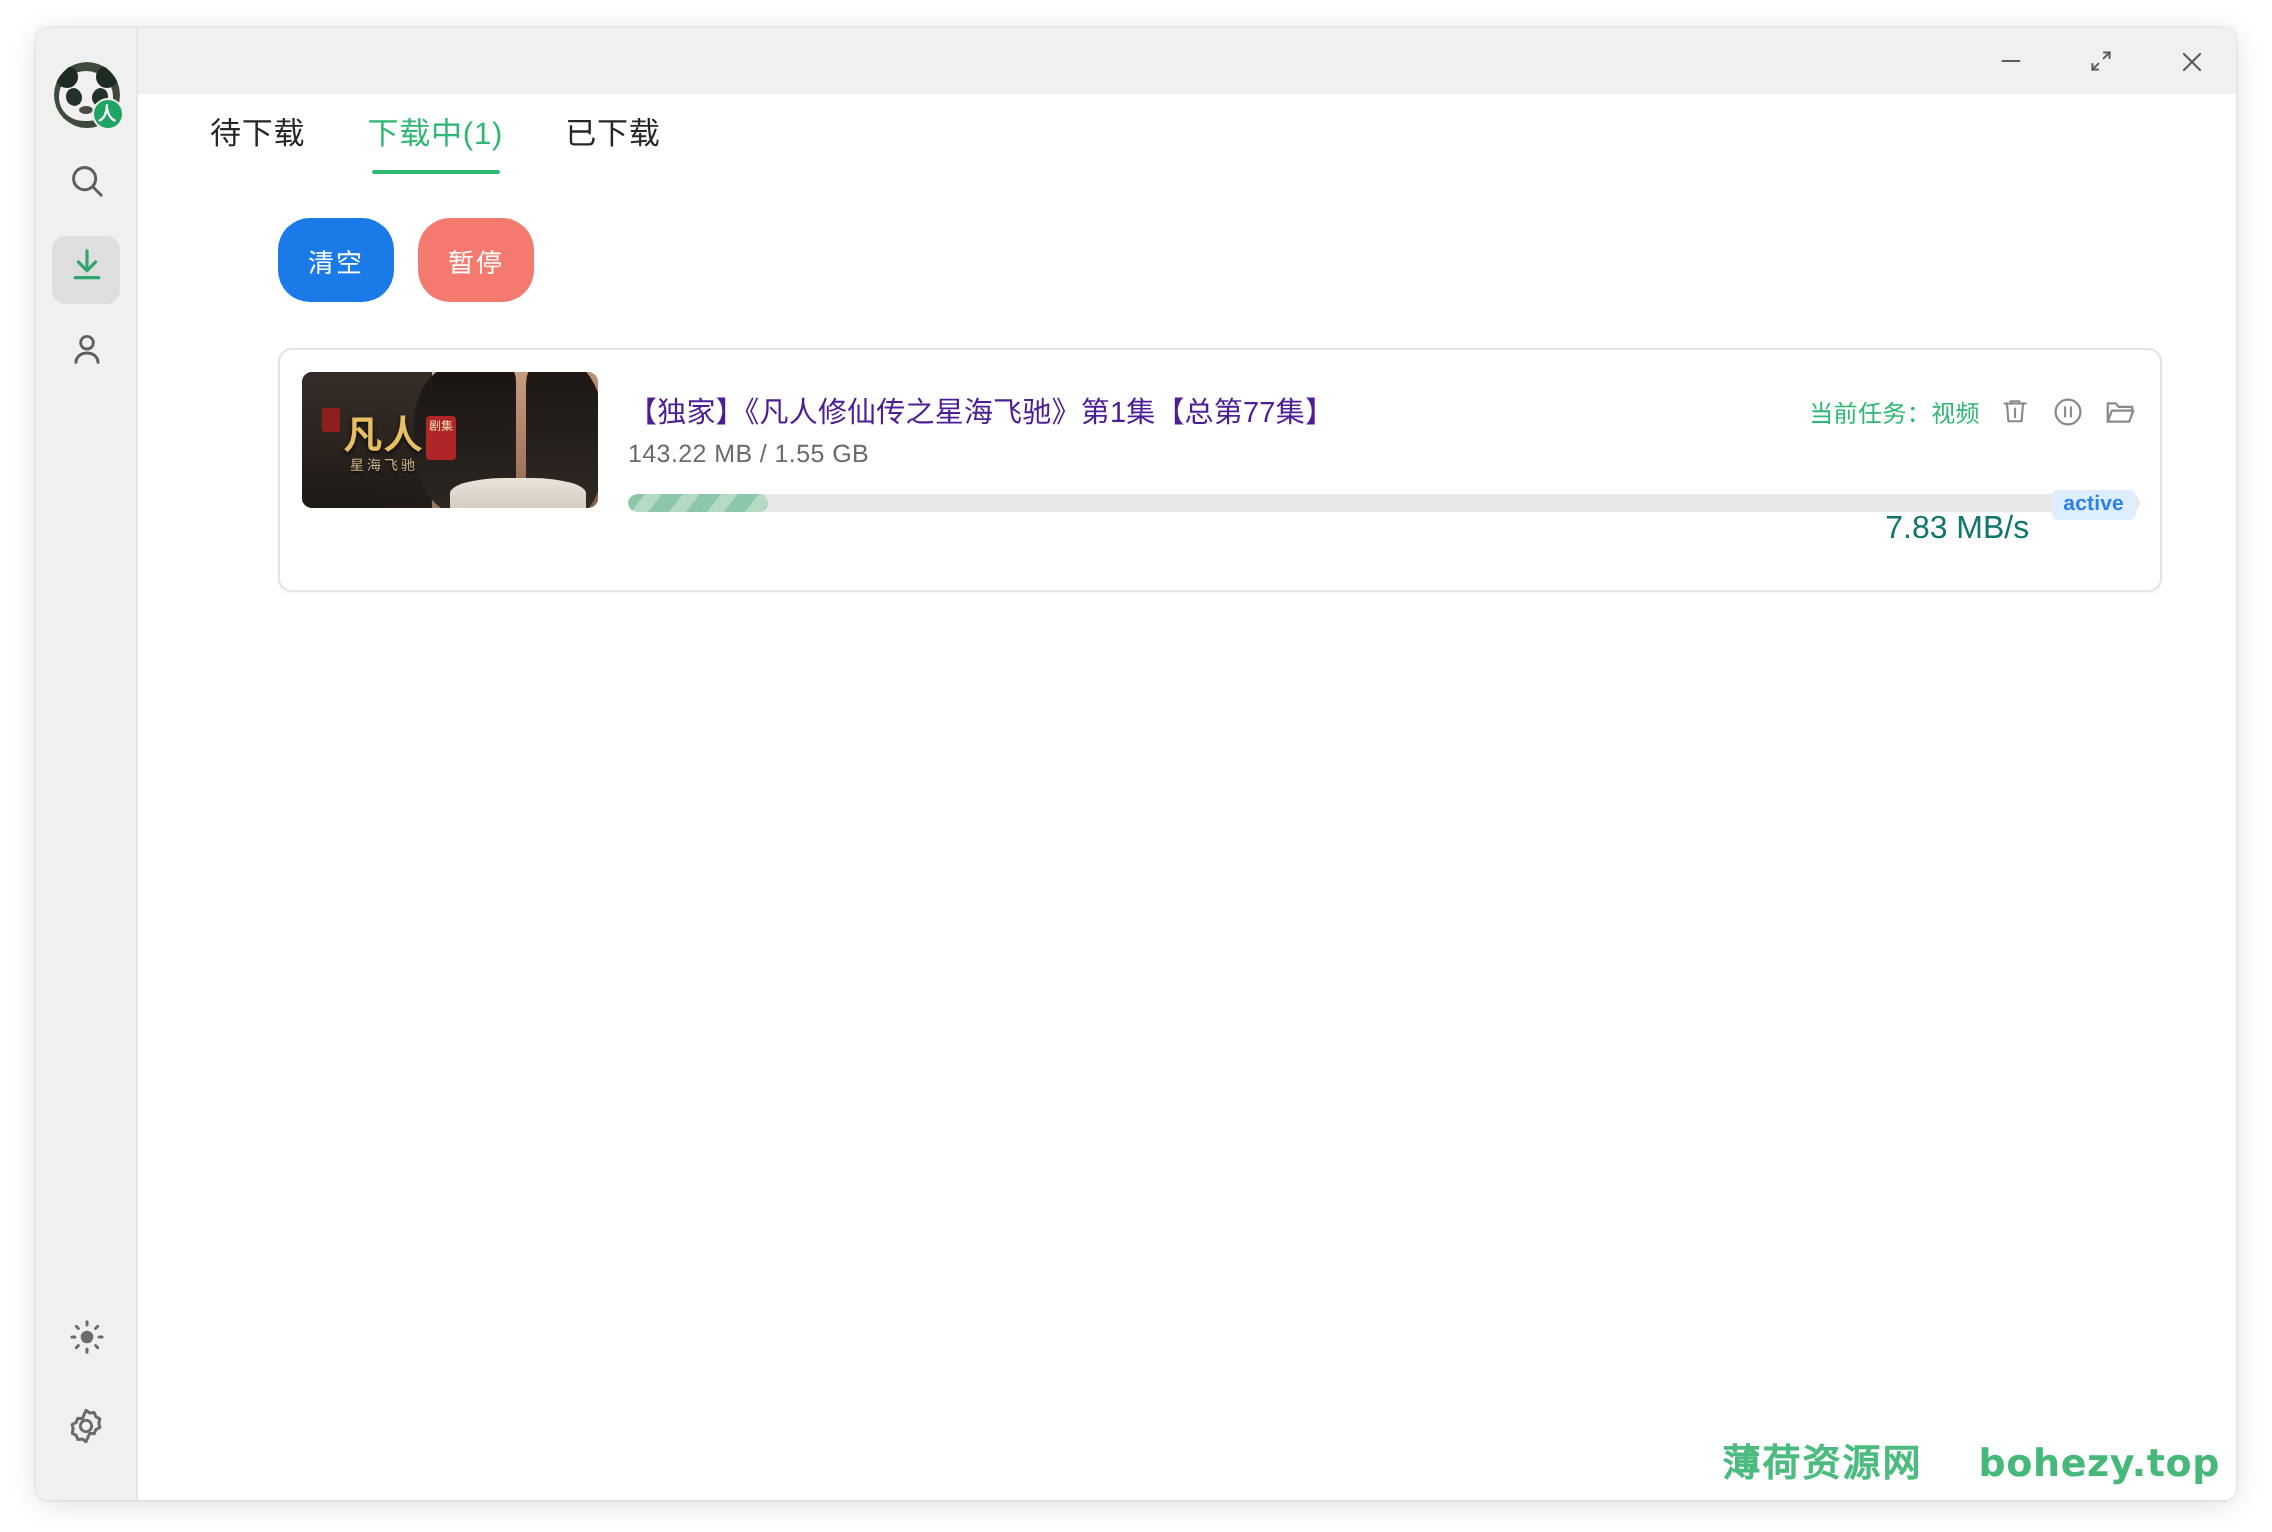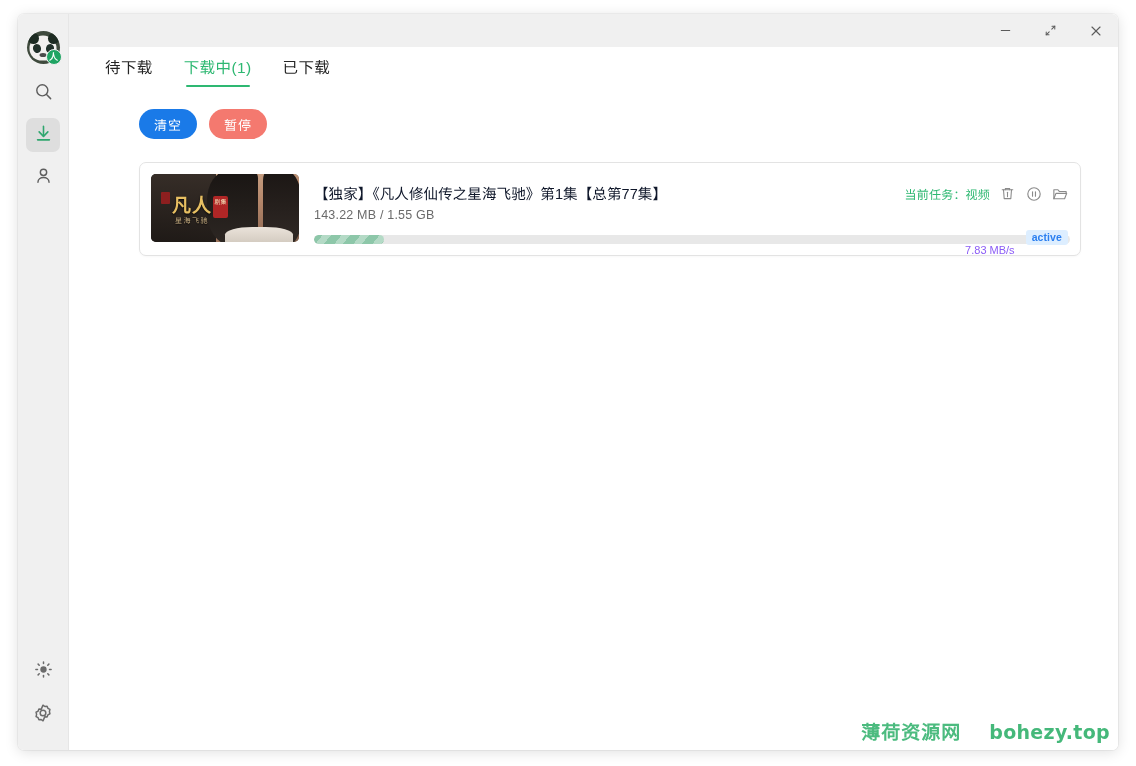--- a/index.html
+++ b/index.html
@@ -190,42 +190,42 @@
 
   
   #action-row {
     display: flex;
     gap: 12px;
     padding: 22px 0 0 70px;
   }
   .pill-btn {
     border: none;
     border-radius: 16px;
-    height: 30px;
+    height: 42px;
     min-width: 54px;
     padding: 0 15px;
     color: #ffffff;
     font-size: 13px;
     font-family: inherit;
     cursor: pointer;
     letter-spacing: 1px;
     font-weight: 500;
   }
   #clear-btn { background: #1a7ae8; }
   #pause-btn { background: #f4796f; }
 
   
   #download-list {
     padding: 23px 37px 0 70px;
   }
   .dl-card {
     border: 1px solid #e3e3e3;
     border-radius: 7px;
     background: #ffffff;
-    height: 94px;
+    height: 122px;
     box-sizing: border-box;
     padding: 11px 10px 11px 11px;
     display: flex;
     align-items: flex-start;
     box-shadow: 0 1px 2px rgba(0,0,0,0.03);
   }
   .dl-thumb {
     width: 148px;
     height: 68px;
     border-radius: 5px;
@@ -331,21 +331,21 @@
 
   .dl-body {
     flex: 1 1 auto;
     min-width: 0;
     padding-left: 15px;
     position: relative;
     height: 100%;
   }
   .dl-title {
     font-size: 14.5px;
-    color: #0f172a;
+    color: #4c1d95;
     white-space: nowrap;
     overflow: hidden;
     text-overflow: ellipsis;
     padding-top: 8px;
     max-width: 660px;
     letter-spacing: 0.1px;
   }
   .dl-size {
     font-size: 12.5px;
     color: #6a6a6a;
@@ -401,22 +401,22 @@
     cursor: pointer;
   }
   .dl-right-bottom {
     display: flex;
     align-items: center;
     justify-content: flex-end;
     gap: 11px;
     margin-top: 17px;
   }
   .dl-speed {
-    font-size: 11px;
-    color: #8b5cf6;
+    font-size: 16px;
+    color: #0f766e;
     white-space: nowrap;
     margin-top: 25px;
   }
   .status-badge {
     background: #ddeeff;
     color: #2b7ff0;
     font-size: 10.5px;
     font-weight: bold;
     border-radius: 3px;
     padding: 2px 6px 3px;

